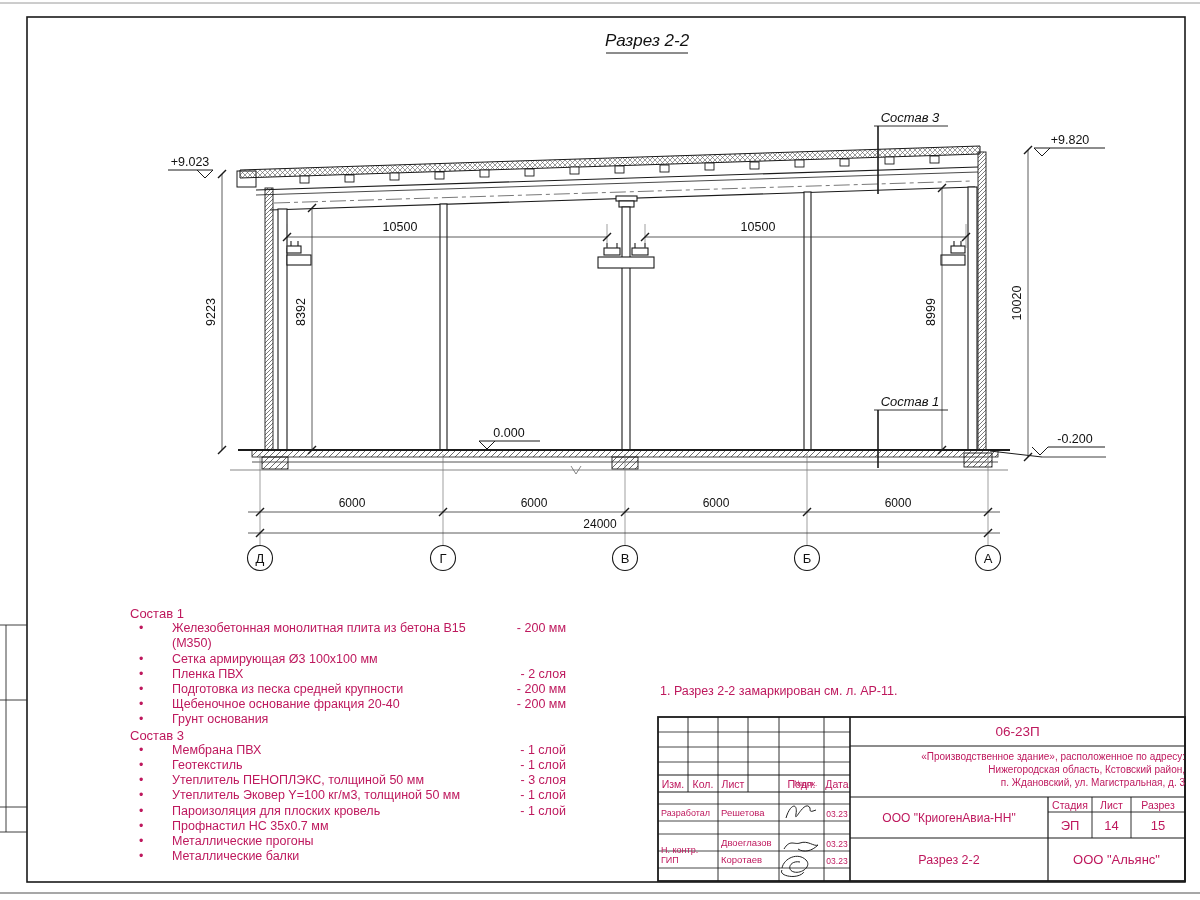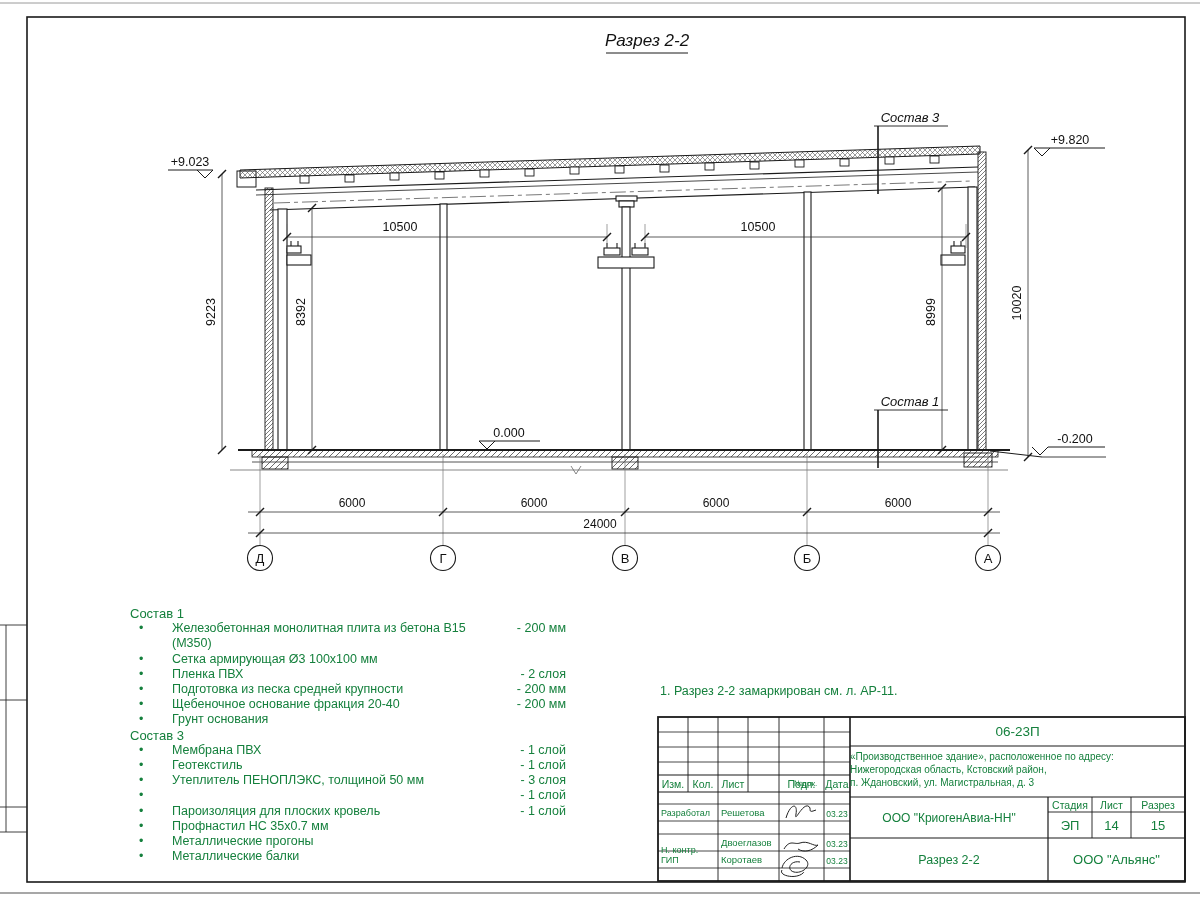--- a/index.html
+++ b/index.html
@@ -1,27 +1,27 @@
 <!DOCTYPE html>
 <html><head>
 <meta charset="utf-8">
 <style>
   html,body{margin:0;padding:0;background:#e8e8e8;}
   .sheet{position:relative;width:1200px;height:900px;background:#ffffff;overflow:hidden;
-         font-family:"Liberation Sans",sans-serif;color:#15803d;}
+         font-family:"Liberation Sans",sans-serif;color:#be185d;}
   svg{position:absolute;left:0;top:0;}
   svg text{font-family:"Liberation Sans",sans-serif;fill:#111;}
   .lists{position:absolute;left:130px;top:606px;width:436px;font-size:12.5px;line-height:15.2px;}
   .lst-title{font-size:13px;}
   .li{display:flex;}
   .li .b{width:33px;padding-left:9px;flex:none;}
   .li .q{margin-left:auto;white-space:nowrap;padding-left:20px;}
   .note{position:absolute;left:660px;top:684px;font-size:12.5px;}
   .tb{position:absolute;font-size:11px;}
-  .cell{position:absolute;display:flex;align-items:center;justify-content:center;text-align:left;}
+  .cell{position:absolute;display:flex;align-items:center;justify-content:center;text-align:right;}
   .cell.left{justify-content:flex-start;text-align:center;}
 </style>
 </head>
 <body>
 
 <div class="sheet">
 
 <svg width="1200" height="900" viewBox="0 0 1200 900">
   <defs>
     <pattern id="hx" width="5" height="5" patternUnits="userSpaceOnUse">
@@ -303,20 +303,21 @@
         <span>Геотекстиль</span>
         <span class="q">- 1 слой</span>
       </div>
   <div class="li">
         <span class="b">•</span>
         <span>Утеплитель ПЕНОПЛЭКС, толщиной 50 мм</span>
         <span class="q">- 3 слоя</span>
       </div>
   <div class="li">
         <span class="b">•</span>
+        <span>Утеплитель Эковер Y=100 кг/м3, толщиной 50 мм</span>
         <span class="q">- 1 слой</span>
       </div>
   <div class="li">
         <span class="b">•</span>
         <span>Пароизоляция для плоских кровель</span>
         <span class="q">- 1 слой</span>
       </div>
   <div class="li">
         <span class="b">•</span>
         <span>Профнастил НС 35х0.7 мм</span>

